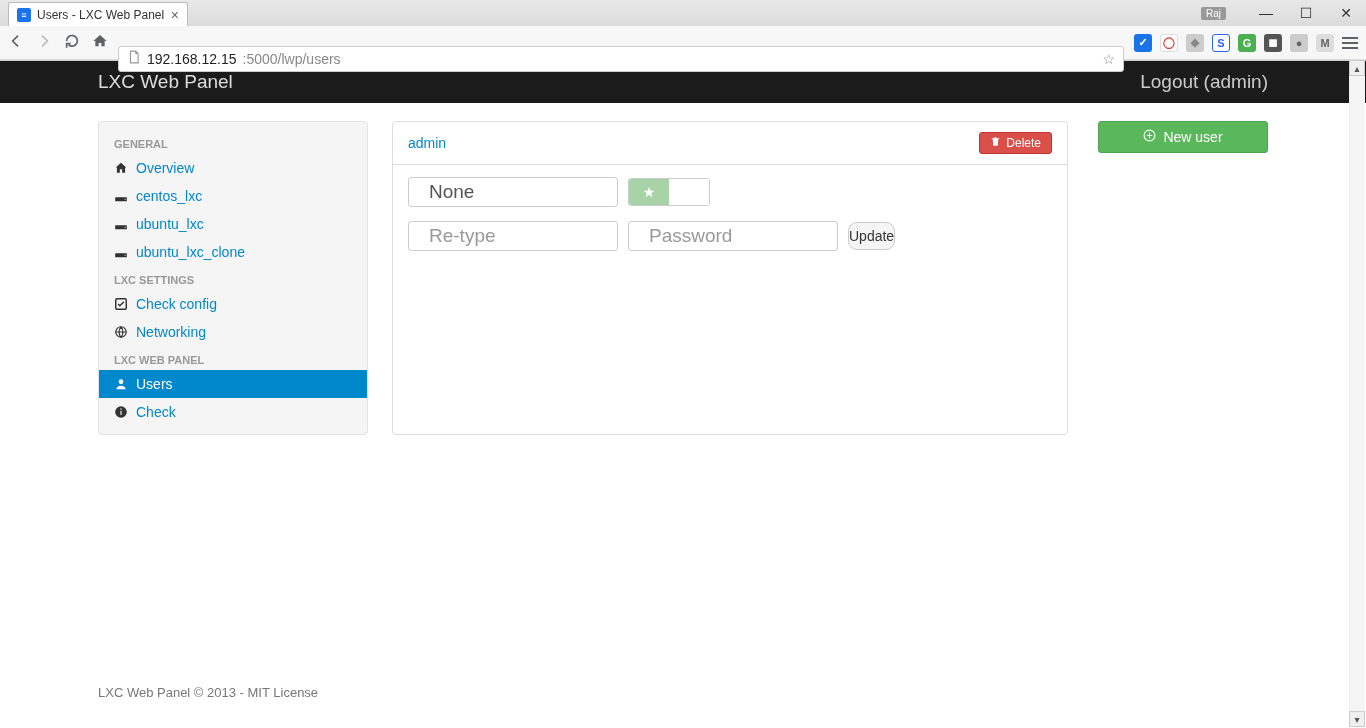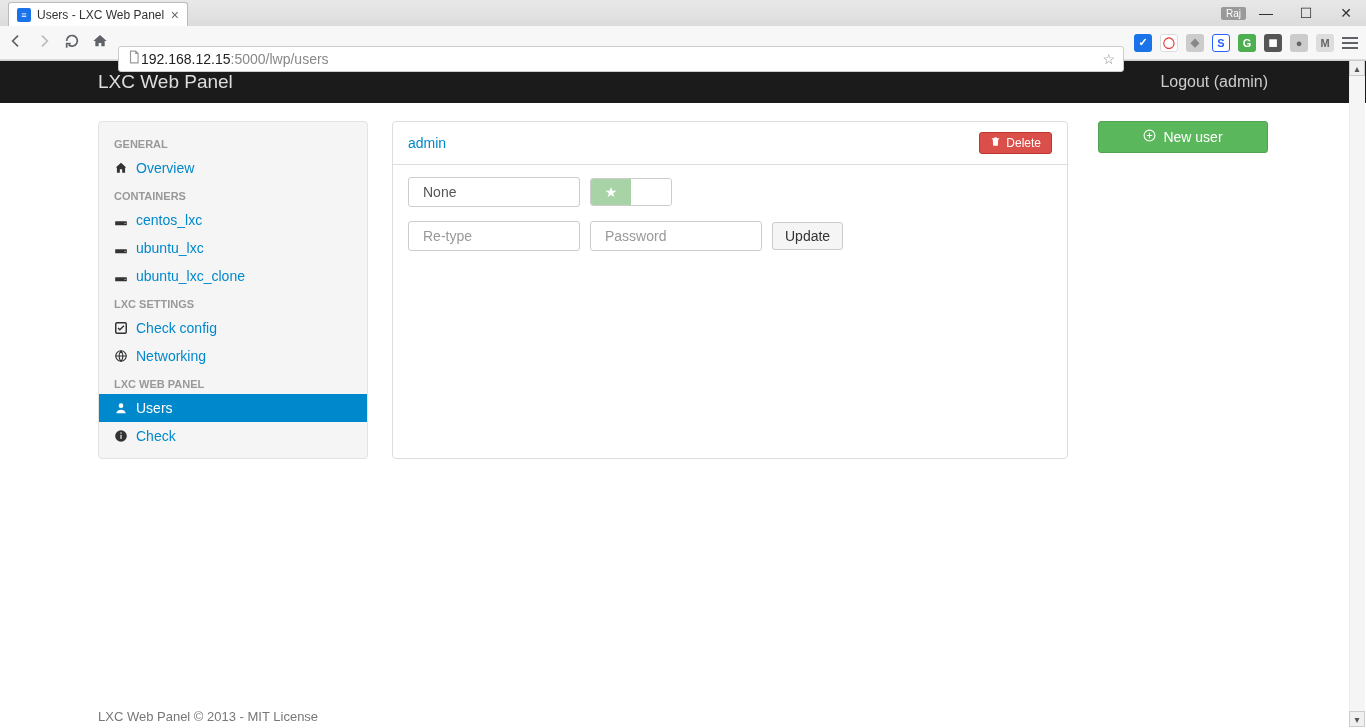--- a/index.html
+++ b/index.html
@@ -5,41 +5,41 @@
   * { box-sizing: border-box; margin: 0; padding: 0; }
   body { font-family: "Helvetica Neue", Helvetica, Arial, sans-serif; font-size: 14px; color: #333; background: #fff; }
   
   
   .browser-chrome { background: #f2f2f2; border-bottom: 1px solid #ccc; }
   .tab-bar { display: flex; align-items: flex-end; height: 26px; padding-left: 8px; background: linear-gradient(#e8e8e8, #dcdcdc); }
   .tab { background: #fff; border: 1px solid #bbb; border-bottom: none; border-radius: 3px 3px 0 0; height: 24px; display: flex; align-items: center; padding: 0 8px; min-width: 180px; font-size: 12px; gap: 6px; }
   .tab .favicon { width: 14px; height: 14px; background: #1a73e8; display:inline-flex; align-items:center; justify-content:center; color:#fff; font-size:9px; border-radius:2px;}
   .tab .close { margin-left: auto; font-size: 14px; color: #666; }
   .win-buttons { margin-left: auto; display: flex; align-items: center; height: 26px; }
-  .win-badge { background:#999; color:#fff; font-size:10px; padding:1px 5px; border-radius:2px; }
+  .win-badge { background:#999; color:#fff; font-size:10px; padding:1px 5px; border-radius:2px; margin-right:20px; }
   .win-btn { width: 40px; height: 26px; display:flex; align-items:center; justify-content:center; font-size:14px; color:#333; }
   
   .addr-bar { display: flex; align-items: center; height: 34px; padding: 0 8px; gap: 10px; background: #f7f7f7; border-bottom:1px solid #ddd;}
   .nav-icons { display: flex; gap: 12px; align-items: center; color: #5f6368; }
   .nav-icons span svg { width:16px; height:16px; }
-  .url-box { flex: 1; background: #fff; border: 1px solid #ccc; border-radius: 3px; height: 26px; display: flex; align-items: center; padding: 0 8px; font-size: 14px; color: #333; gap:0;margin-top:32px;}
+  .url-box { flex: 1; background: #fff; border: 1px solid #ccc; border-radius: 3px; height: 26px; display: flex; align-items: center; padding: 0 8px; font-size: 14px; color: #333; gap:6px;margin-top:32px;}
   .url-box .page-icon svg { width:14px; height:14px; color:#888; }
   .url-host { color:#222; }
   .url-port-path { color:#888; }
   .url-star { margin-left:auto; color:#888; }
   .ext-icons { display:flex; gap:8px; align-items:center; }
   .ext-icon { width:18px; height:18px; border-radius:3px; display:flex; align-items:center; justify-content:center; font-size:11px; font-weight:bold; color:#fff; }
   .menu-lines { display:flex; flex-direction:column; gap:3px; width:16px; }
   .menu-lines span { height:2px; background:#5f6368; }
   
   
   .navbar { background: #1b1b1b; color: #fff; height: 42px; display: flex; align-items: center; padding: 0 0; }
   .navbar-inner { width: 1170px; margin: 0 auto; display:flex; align-items:center; }
   .brand { font-size: 19px; color: #ddd; font-weight: 300; }
-  .logout { margin-left: auto; color: #ccc; font-size: 16px; }
+  .logout { margin-left: auto; color: #ccc; font-size: 19px; }
   
   
   .container { width: 1170px; margin: 18px auto 6px; display: flex; gap: 24px; }
   
   
   .sidebar { width: 270px; background: #f5f5f5; border: 1px solid #e3e3e3; border-radius: 4px; padding: 8px 0; }
   .nav-header { font-size: 11px; font-weight: bold; color: #999; text-transform: uppercase; padding: 8px 15px 4px; }
   .nav-item { display: flex; align-items: center; gap: 8px; padding: 6px 15px; color: #0088cc; font-size: 14px; cursor: pointer; }
   .nav-item.active { background: #0088cc; color: #fff; }
   .nav-item.active .nav-icon { color: #fff; }
@@ -47,26 +47,26 @@
   .nav-item.active .nav-icon { color:#fff; }
   
   
   .main { flex: 1; display:flex; gap:30px; }
   .panel { flex: 1; border: 1px solid #ddd; border-radius: 4px; }
   .panel-heading { padding: 10px 15px; border-bottom: 1px solid #ddd; display: flex; align-items: center; }
   .panel-heading a { color: #0088cc; }
   .btn-delete { margin-left: auto; background: #da4f49; color: #fff; border: 1px solid #bd362f; padding: 3px 10px; font-size: 12px; border-radius: 3px; display:flex; align-items:flex-start; gap:5px; cursor:pointer;}
   .panel-body { padding: 12px 15px; }
   .form-row { display: flex; gap: 10px; margin-bottom: 14px; align-items:center; }
-  .input { border: 1px solid #ccc; border-radius: 3px; padding: 6px 14px; font-size: 14px; width: 172px; height:30px; color:#555; }
+  .input { border: 1px solid #ccc; border-radius: 3px; padding: 6px 20px; font-size: 19px; width: 210px; height:30px; color:#555; }
   .input::placeholder { color:#999; }
   .toggle { width: 82px; height: 28px; border: 1px solid #ccc; border-radius: 3px; display:flex; overflow:hidden; }
   .toggle-on { width: 40px; background: #a7d3a7; display:flex; align-items:center; justify-content:center; color:#fff; }
   .toggle-off { flex:1; background:#fff; }
-  .btn-update { background: #f5f5f5; border: 1px solid #ccc; padding: 5px 12px; border-radius: 3px; font-size:14px; cursor:pointer; color:#333; }
+  .btn-update { background: #f5f5f5; border: 1px solid #ccc; padding: 5px 0; border-radius: 9px; font-size:14px; cursor:pointer; color:#333; }
   
   .side-actions { width: 170px; }
   .btn-newuser { background: #5bb75b; color:#fff; border:1px solid #51a351; width:100%; padding: 7px 0; border-radius:3px; font-size:14px; display:flex; align-items:center; justify-content:center; gap:7px; cursor:pointer;}
   
   .footer { width: 1170px; margin: 240px auto 0; color: #777; font-size: 13px; padding: 10px 0; }
   
   .scroll-up, .scroll-down { position: fixed; right: 1px; width: 16px; height:16px; background:#f0f0f0; border:1px solid #ccc; display:flex; align-items:center; justify-content:center; font-size:10px; color:#555;}
   .scroll-up { top: 60px; }
   .scroll-down { bottom: 1px; }
   .scroll-track { position:fixed; right:1px; top:76px; bottom:17px; width:16px; background:#f5f5f5; border-left:1px solid #eee;}
@@ -147,21 +147,20 @@
   <div class="sidebar">
     <div class="nav-header">GENERAL</div>
     <div class="nav-item">
       <span class="nav-icon">
           <svg width="14" height="14" viewBox="0 0 24 24" fill="#333">
             <path d="M12 3 L3 11 h2 v9 h5 v-6 h4 v6 h5 v-9 h2 z"></path>
           </svg>
         </span>
       <span>Overview</span>
     </div>
-    <div class="nav-header">CONTAINERS</div>
     <div class="nav-item">
       <span class="nav-icon">
           <svg width="14" height="14" viewBox="0 0 24 24" fill="#333">
             <rect x="2" y="14" width="20" height="7" rx="1"></rect>
             <circle cx="19" cy="17.5" r="1" fill="#fff"></circle>
           </svg>
         </span>
       <span>centos_lxc</span>
     </div>
     <div class="nav-item">

